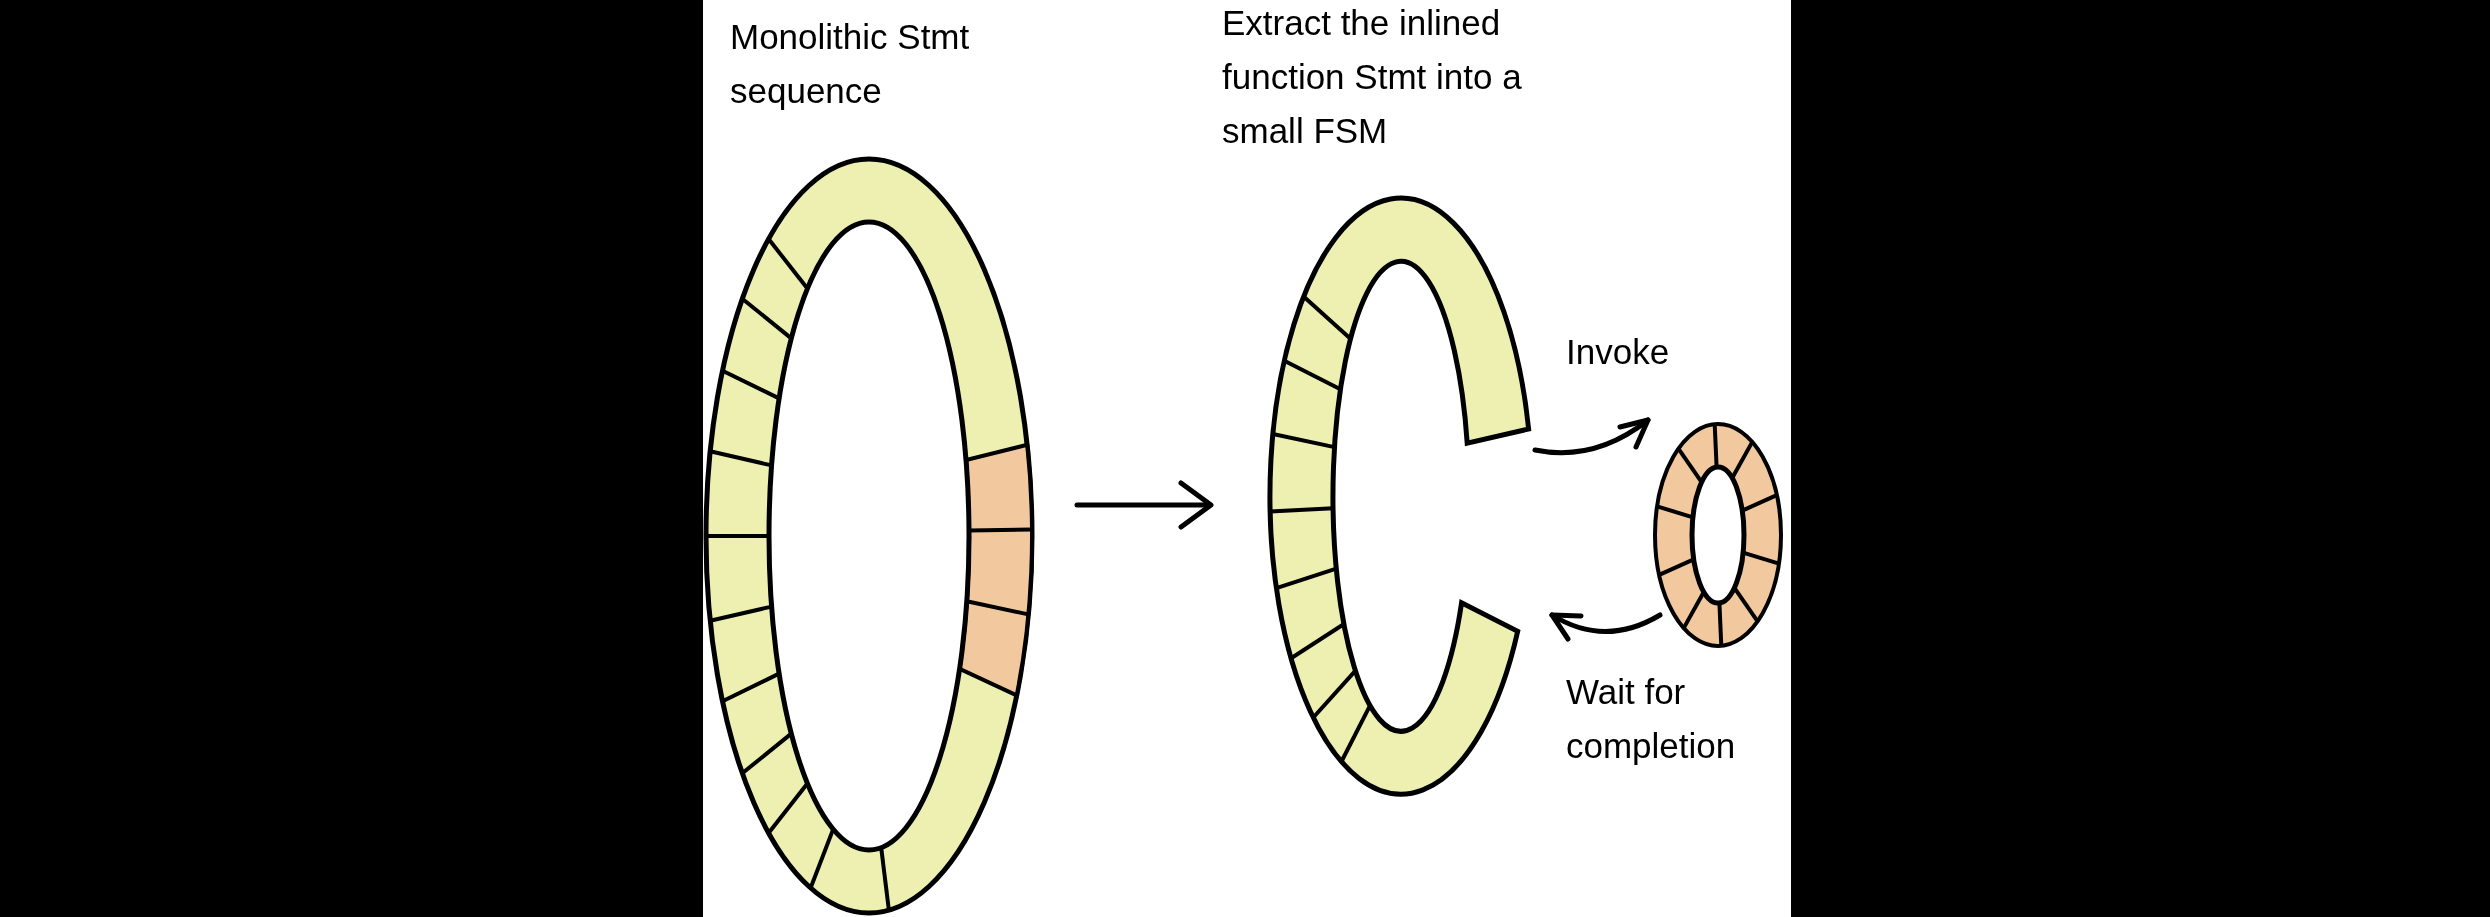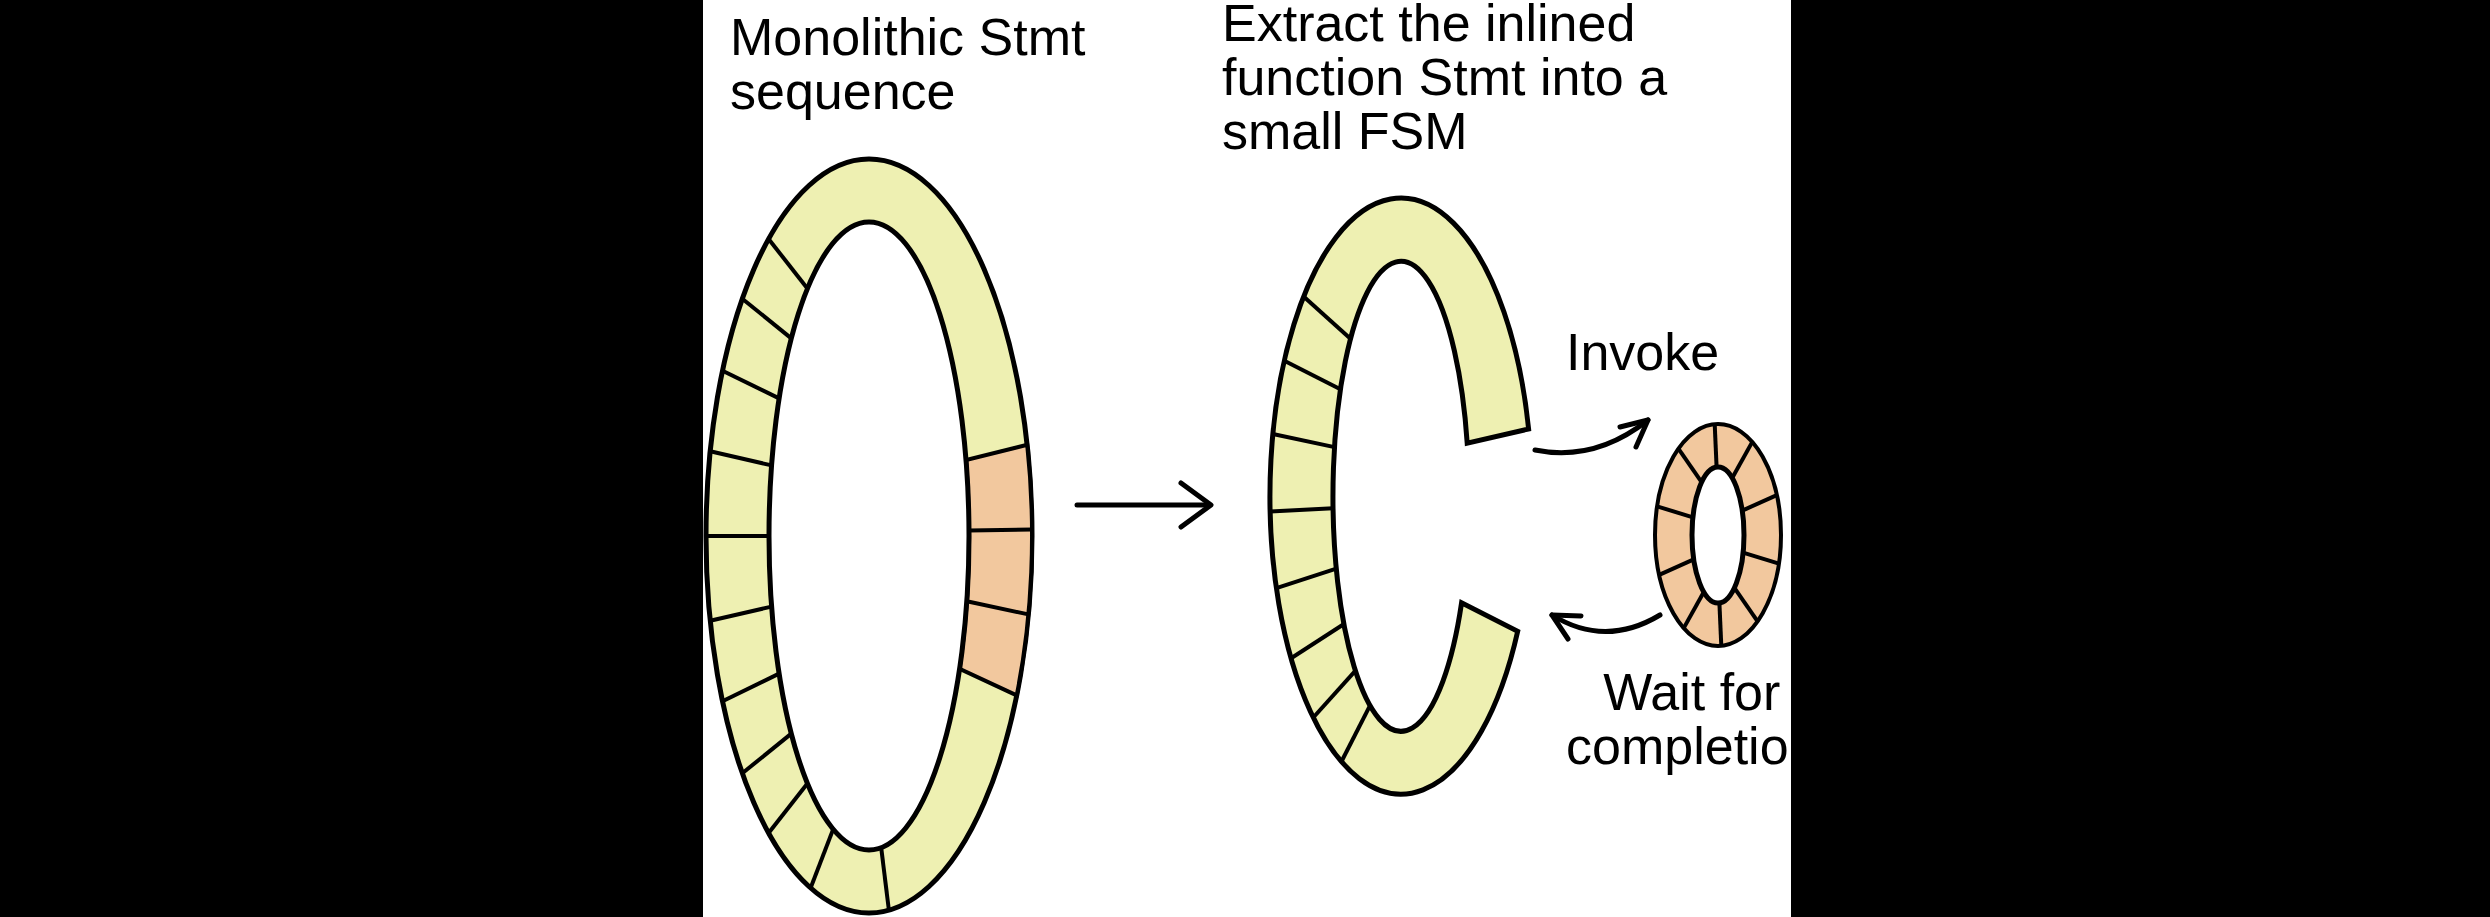--- a/index.html
+++ b/index.html
@@ -19,21 +19,21 @@
   svg { position: absolute; left: 0; top: 0; }
   .panel { fill: var(--panel, #fff); }
   .band-yellow { fill: var(--segment_yellow, #eef0b2); stroke: var(--outline, #000); stroke-width: 5; }
   .band-orange { fill: var(--segment_orange, #f2c89e); stroke: var(--outline, #000); stroke-width: 4; }
   .hole { fill: var(--panel, #fff); stroke: var(--outline, #000); stroke-width: 5; }
   .ticks line { stroke: var(--outline, #000); stroke-width: 4; }
   .arrow { stroke: var(--outline, #000); stroke-width: 5; fill: none; stroke-linecap: round; stroke-linejoin: round; }
   .label {
     position: absolute;
     color: var(--text, #000);
-    font-size: 52px;
+    font-size: 35px;
     line-height: 54px;
     white-space: pre-line;
   }
 </style>
 </head>
 <body>
 
 <div id="stage">
 
   <svg width="2490" height="917" viewBox="0 0 2490 917">
@@ -113,16 +113,16 @@
 
   <div class="label" style="left:730px; top:10px;">Monolithic Stmt
 sequence</div>
 
   <div class="label" style="left:1222px; top:-4px;">Extract the inlined
 function Stmt into a
 small FSM</div>
 
   <div class="label" style="left:1566px; top:325px;text-align:center;">Invoke</div>
 
-  <div class="label" style="left:1566px; top:665px;text-align:center;">Wait for
+  <div class="label" style="left:1566px; top:665px;">Wait for
 completion</div>
 
 </div>
 
 </body></html>

